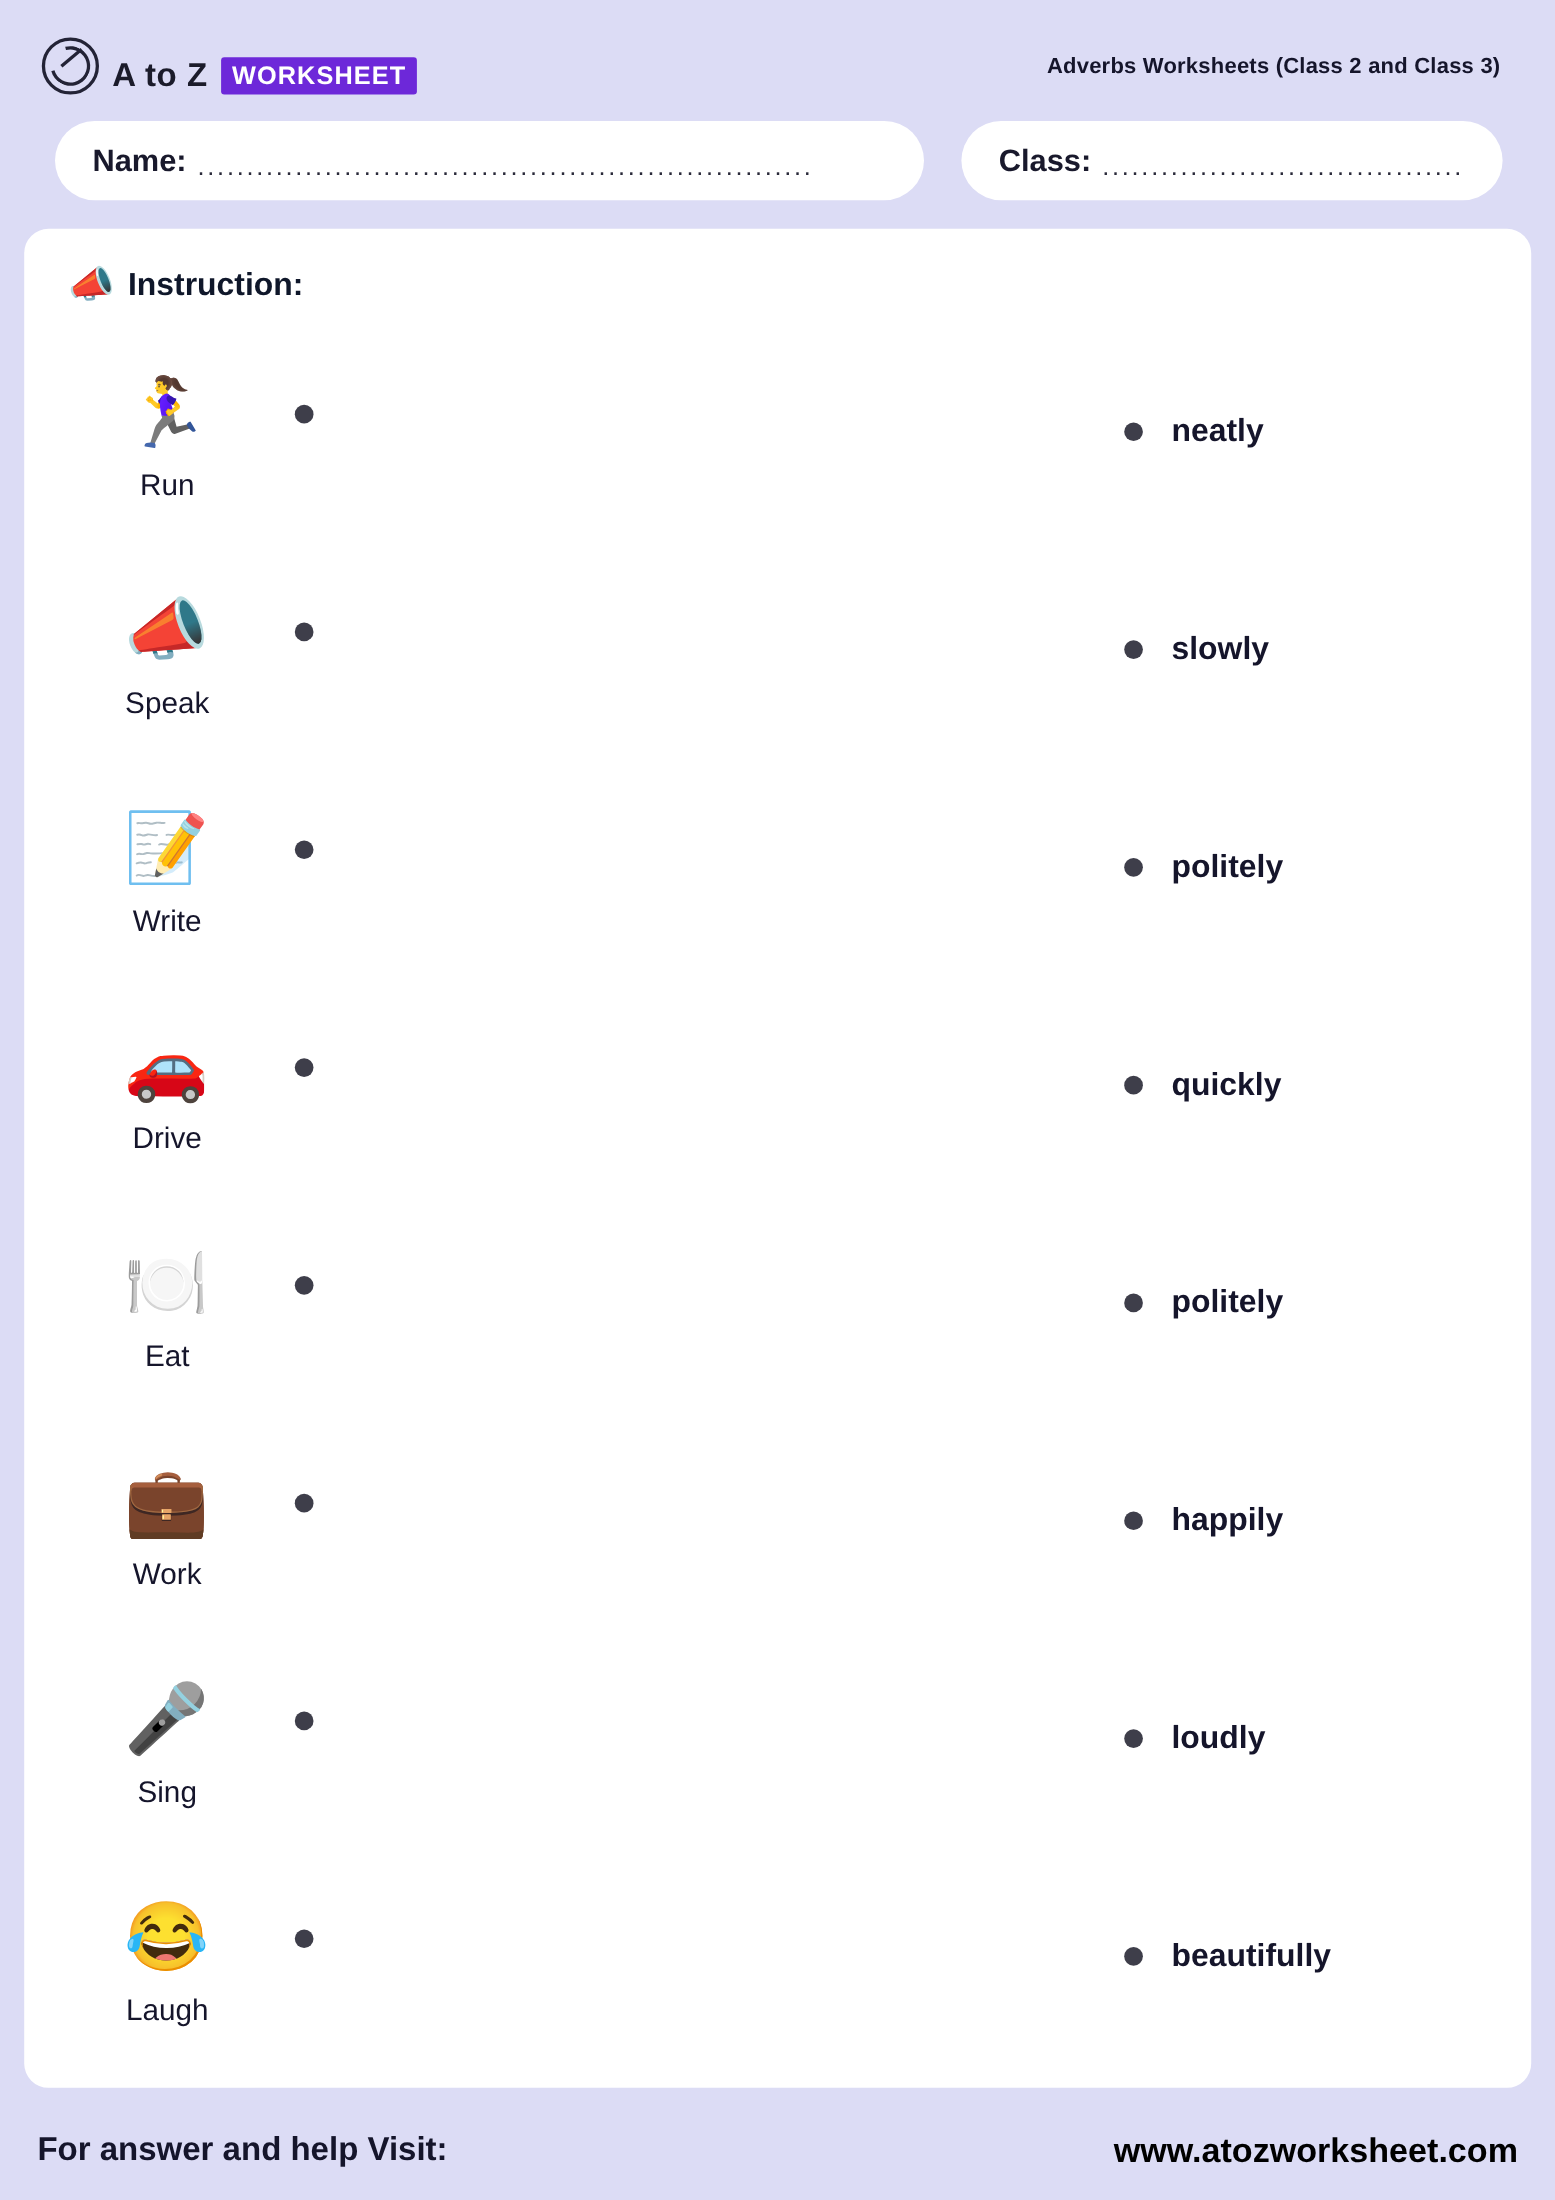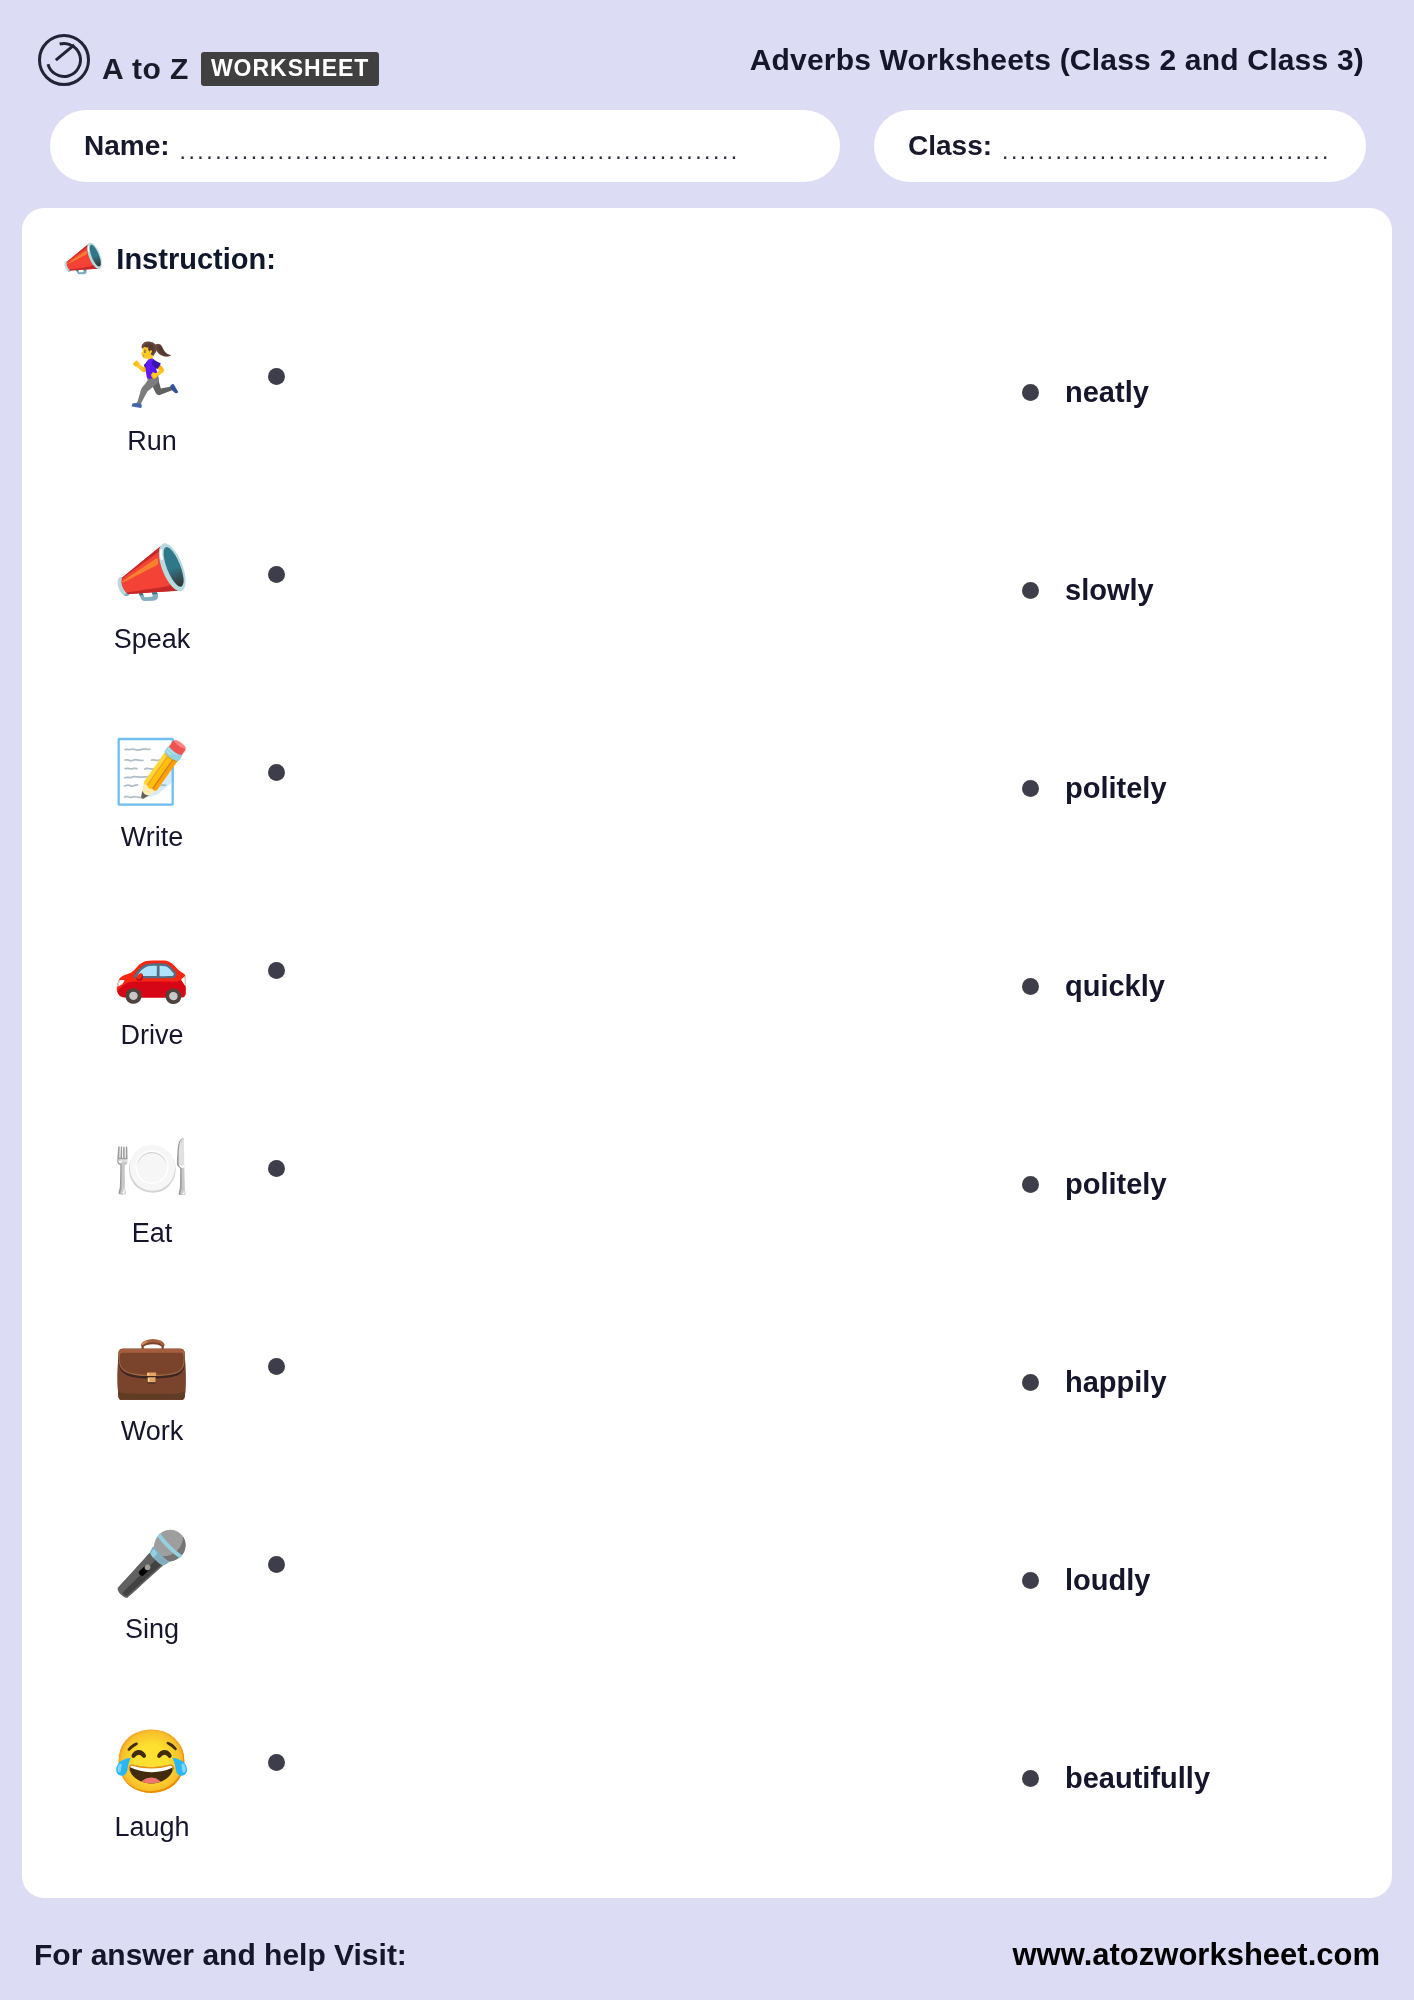--- a/index.html
+++ b/index.html
@@ -55,30 +55,30 @@
     transform: rotate(-40deg);
     top: 14px; left: 12px;
   }
   .brand-atoz {
     font-size: 30px;
     font-weight: bold;
     letter-spacing: 0.5px;
     color: #1b1b2a;
   }
   .brand-ws {
-    background: #404040;
+    background: #6d28d9;
     color: #fff;
     font-size: 23px;
     font-weight: bold;
     letter-spacing: 1px;
     padding: 3px 10px 4px 10px;
     border-radius: 3px;
   }
   .doc-title {
-    font-size: 30px;
+    font-size: 20px;
     font-weight: bold;
     color: #15152b;
     padding-right: 12px;
     letter-spacing: 0.2px;
   }
 
   
   .idbar {
     display: flex;
     gap: 34px;

